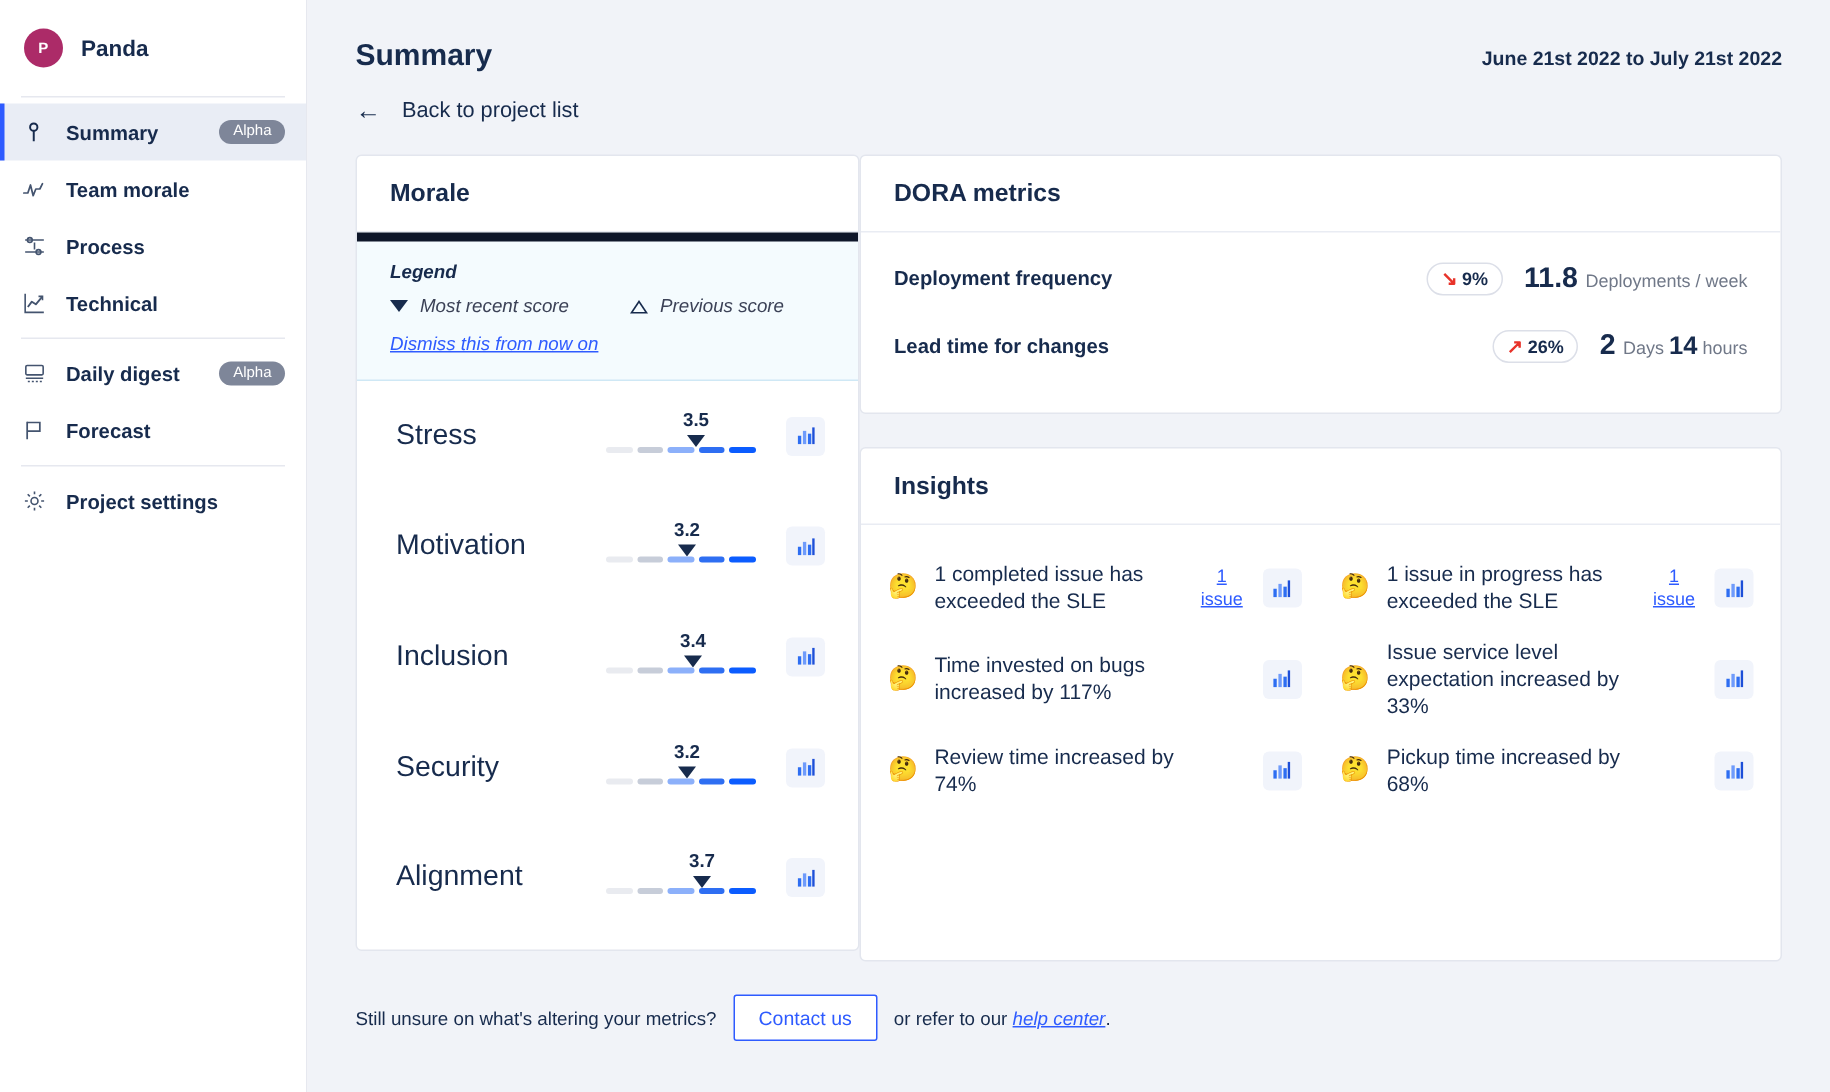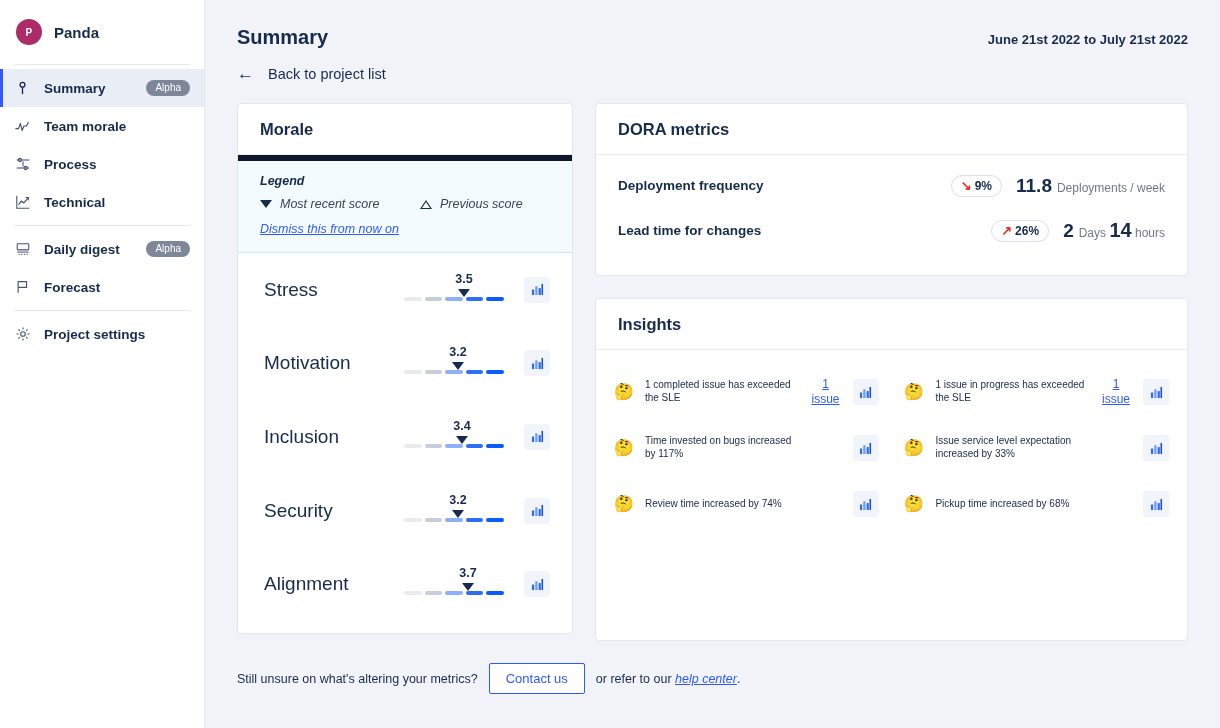--- a/index.html
+++ b/index.html
@@ -72,21 +72,21 @@
   }
   .page-title { font-size: 20px; font-weight: 700; color: #172b4d; }
   .date-range { font-size: 13px; font-weight: 700; color: #172b4d; }
   .back-link {
     display: flex; align-items: center; gap: 14px;
     margin-top: 16px; color: #172b4d; font-size: 14.5px;
     cursor: pointer; width: max-content;
   }
   .back-arrow { font-size: 17px; line-height: 1; color: #172b4d; }
 
-  .columns { display: flex; gap: 22px; margin-top: 21px; align-items: flex-start; }
+  .columns { display: flex; margin-top: 21px; align-items: flex-start; }
   .col-left { width: 336px; }
   .col-right { flex: 1; }
 
   .card {
     background: #ffffff; border: 1px solid #e3e6ee;
     border-radius: 4px; overflow: hidden;
   }
   .card-head {
     padding: 16px 22px 15px 22px;
     border-bottom: 1px solid #e9ecf3;
@@ -167,37 +167,37 @@
   .dora-right { margin-left: auto; display: flex; align-items: center; gap: 14px; }
   .pill {
     border: 1px solid #dcdfe8; border-radius: 12px;
     padding: 3px 9px; display: flex; align-items: center; gap: 3px;
     font-size: 12px; font-weight: 700; color: #172b4d;
     background: #ffffff;
   }
   .pill-arrow { color: #e8332a; font-size: 13px; line-height: 1; font-weight: 700; }
   .dora-val { font-size: 19px; font-weight: 700; color: #172b4d; }
   .dora-unit { font-size: 12px; color: #707888; margin-left: 5px; }
-  .dora-unit b { color: #172b4d; font-size: 20px; font-weight: 700; text-align: right; }
+  .dora-unit b { color: #172b4d; font-size: 17px; font-weight: 700; text-align: right; }
   .dora-meas { display: flex; align-items: baseline; white-space: nowrap; }
 
   
   .insights-card { margin-top: 22px; height: 343px; display: flex; flex-direction: column; }
   .insights-grid {
     padding: 14px 18px 18px 18px;
     display: grid; grid-template-columns: 1fr 1fr;
     column-gap: 26px; row-gap: 0;
     align-content: start;
   }
   .insight {
     display: flex; align-items: center; gap: 11px;
     min-height: 56px; padding: 6px 0;
   }
   .insight-emoji { font-size: 16px; line-height: 1; flex: 0 0 auto; }
-  .insight-text { font-size: 10px; color: #172b4d; line-height: 1.28; flex: 1; }
+  .insight-text { font-size: 14px; color: #172b4d; line-height: 1.28; flex: 1; }
   .insight-link {
     font-size: 12px; color: #2e5bff; text-decoration: underline;
     text-align: center; line-height: 1.25; cursor: pointer;
     width: 32px; flex: 0 0 32px;
   }
   .insight-spacer { width: 32px; flex: 0 0 32px; }
 
   
   .footer {
     display: flex; align-items: center; gap: 0;

